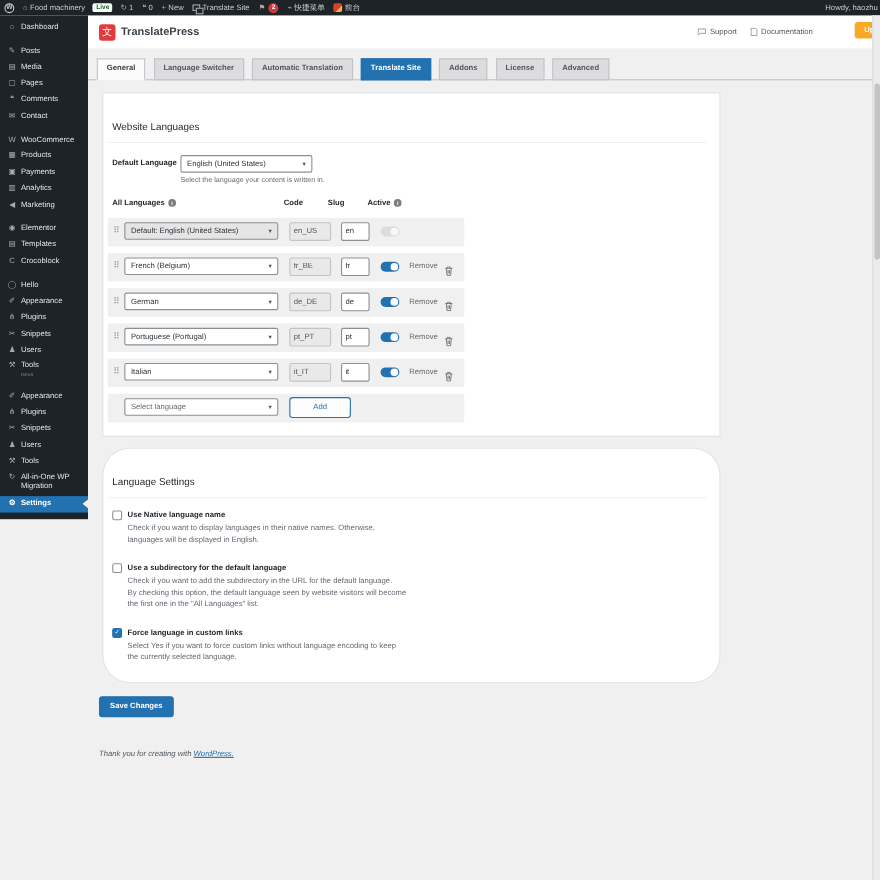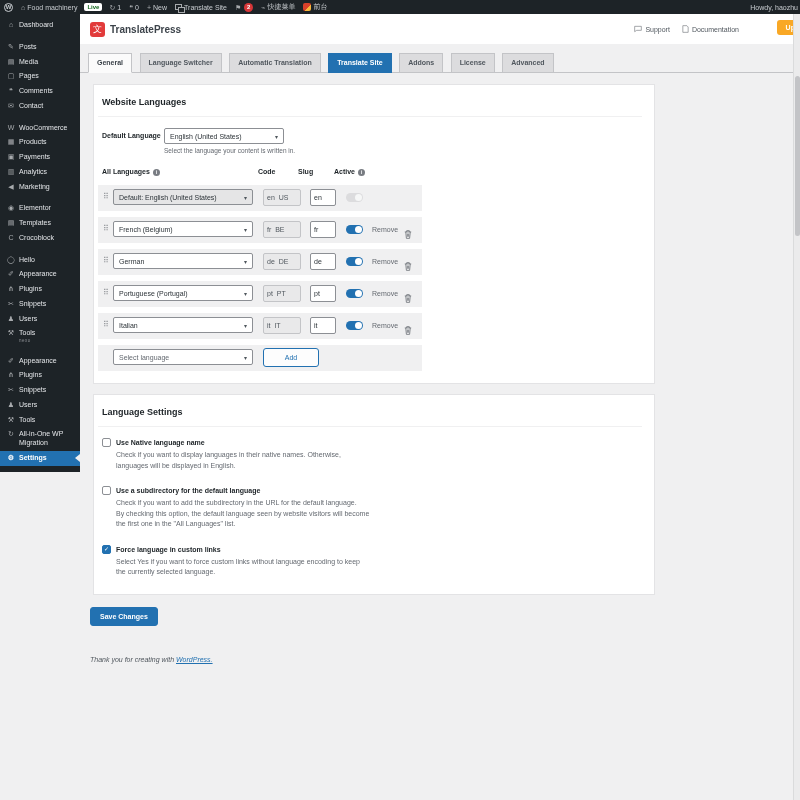--- a/index.html
+++ b/index.html
@@ -51,21 +51,21 @@
     padding:4px 9px; border-radius:3px; cursor:pointer; }
 
   .tabs-row { margin-top:6px; padding-left:8px; border-bottom:1px solid #c3c4c7; height:23px; }
   .tab { display:inline-block; position:relative; top:1px; font-size:7px; font-weight:bold; color:#50575e;
     background:#dcdcde; border:1px solid #c3c4c7; padding:5px 8px 6px; margin-right:3px; cursor:pointer; }
   .tab.active { background:#fbfbfb; border-bottom-color:#fbfbfb; color:#3c434a; }
   .tab.highlight { background:#2271b1; border-color:#2271b1; color:#fff; }
 
   
   .card { width:560px; margin:12px 0 0 14px; background:#fff; box-shadow:0 0 0 1px #e3e3e5; padding:10px 12px 12px 4px; }
-  .card h2 { font-size:9px; font-weight:bold; color:#1d2327; margin:2px 0 9px 4px; }
+  .card h2 { font-size:9px; font-weight:normal; color:#1d2327; margin:15px 0 9px 4px; }
   .card hr { border:none; border-top:1px solid #f0f0f1; margin:0 0 11px 0; }
   .info-i { display:inline-flex; width:7px; height:7px; border-radius:50%; background:#787c82; color:#fff;
     font-size:5px; align-items:center; justify-content:center; font-style:normal; margin-left:3px; vertical-align:middle; }
 
   .dl-row { display:flex; margin:4px 0 2px 4px; }
   .dl-label { width:62px; font-weight:bold; font-size:7px; padding-top:4px; flex:0 0 62px; }
   .select { width:120px; height:16px; border:1px solid #8c8f94; border-radius:2px; background:#fff; font-size:7px;
     display:flex; align-items:center; justify-content:space-between; padding:0 5px; color:#2c3338; cursor:pointer; }
   .select .chev { color:#50575e; font-size:6px; }
   .helper { font-size:6.5px; color:#646970; margin-top:3px; }
@@ -409,21 +409,21 @@
             <span>Select language</span>
             <span class="chev">▾</span>
           </span>
         <span class="add-btn">Add</span>
       </div>
     </div>
 
     
 
     
-    <div class="card" style="margin-top:12px;">
+    <div class="card" style="margin-top:12px;border-radius:24px;">
       <h2>Language Settings</h2>
       <hr>
       <div class="opt">
         <div class="opt-head">
           <span class="cb"></span>
           <span class="opt-label">Use Native language name</span>
         </div>
         <div class="opt-desc">Check if you want to display languages in their native names. Otherwise, languages will be displayed in English.</div>
       </div>
       <div class="opt">

